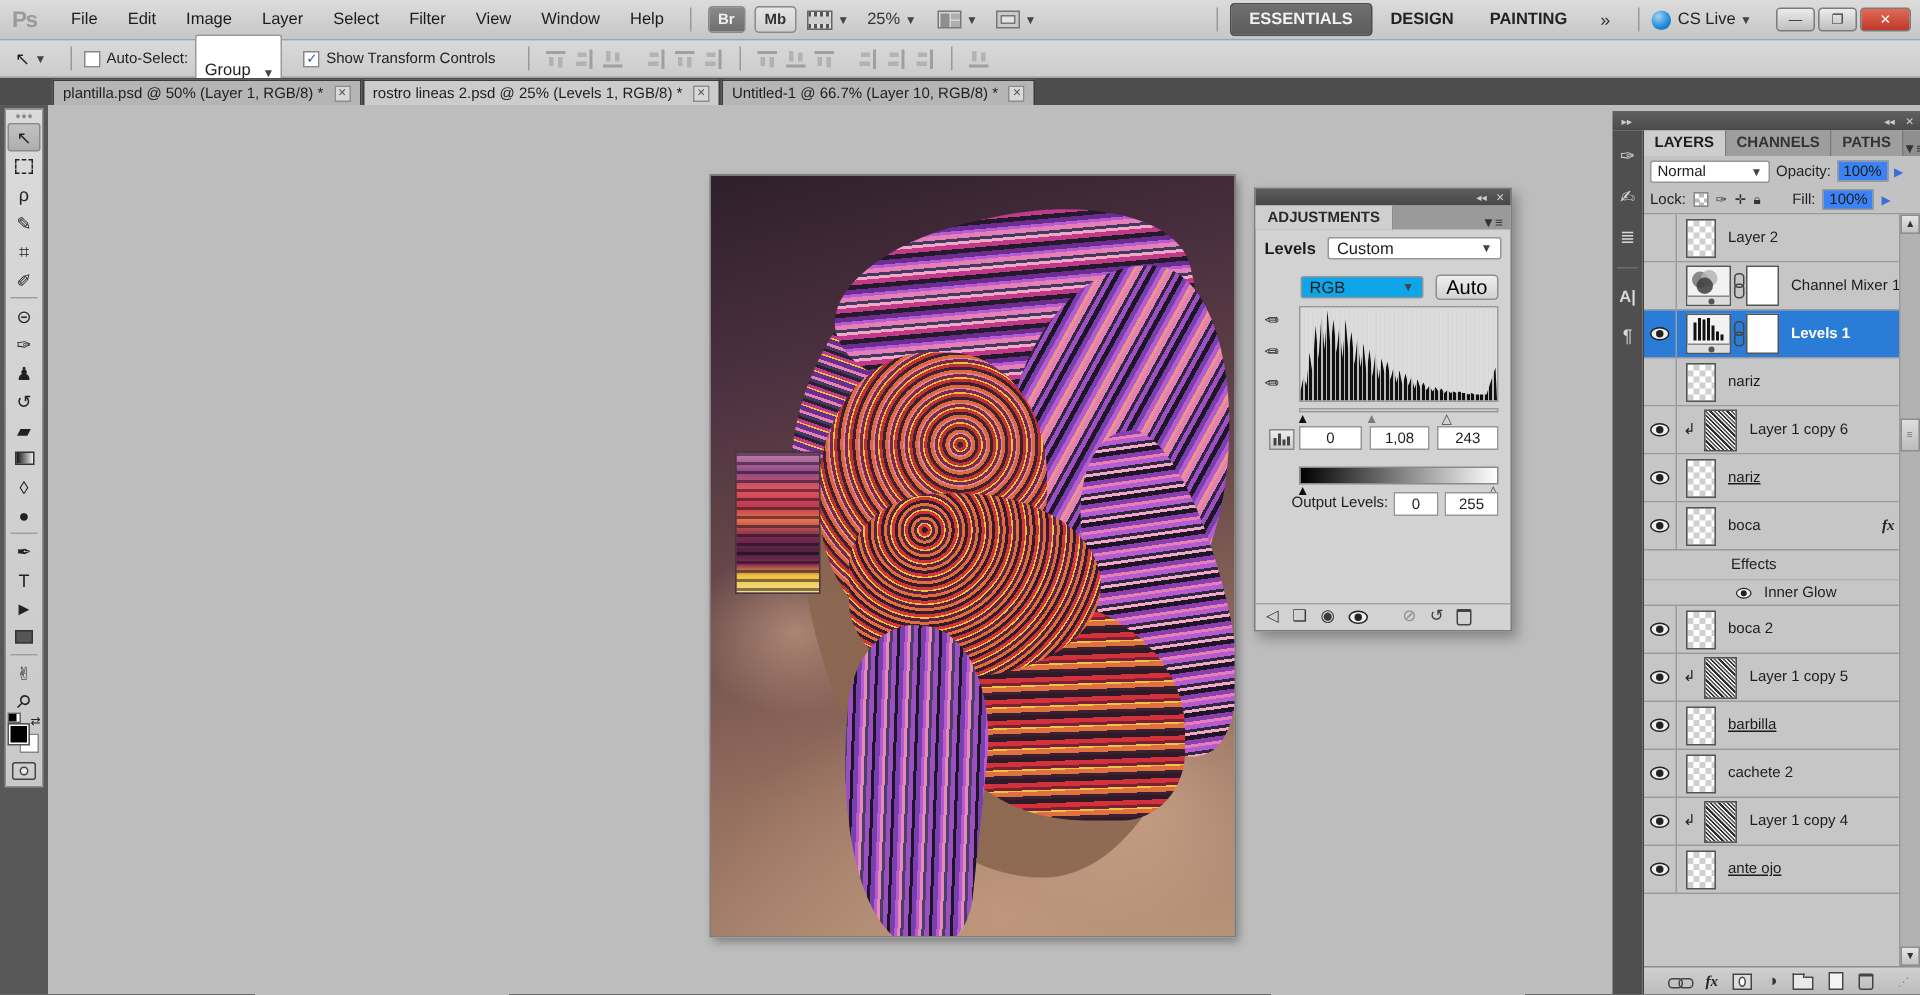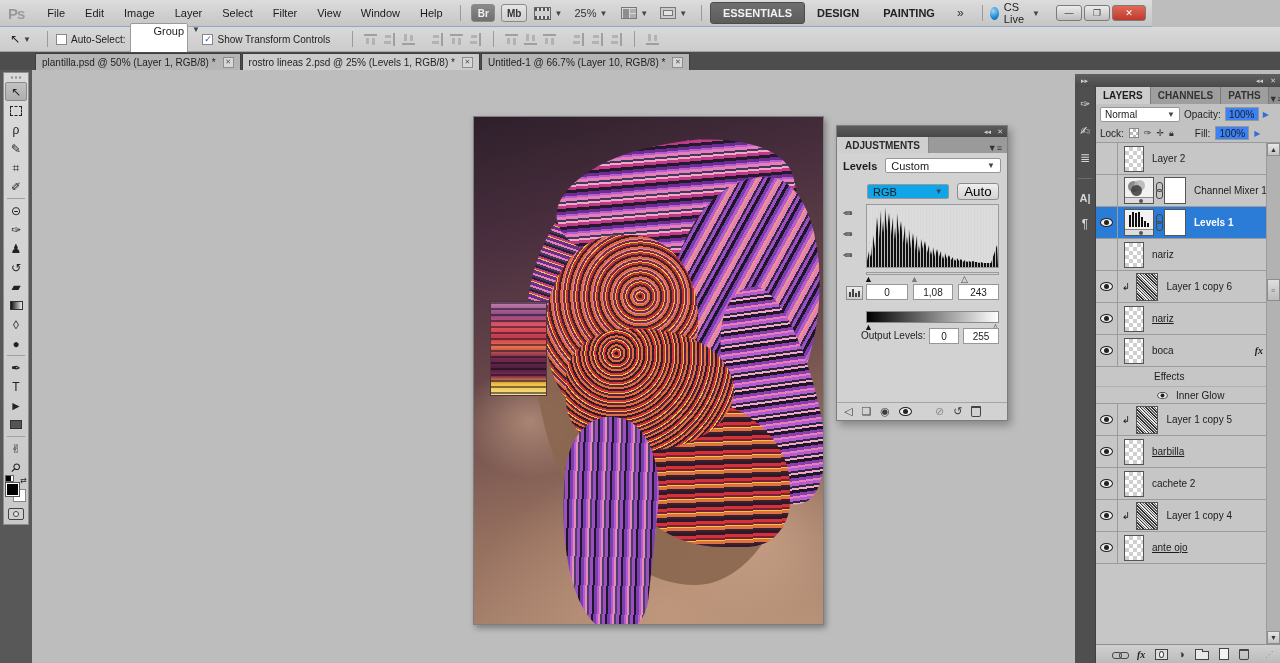--- a/index.html
+++ b/index.html
@@ -1,20 +1,20 @@
 <!DOCTYPE html>
 <html><head>
 <meta charset="utf-8">
 <style>
   html,body{margin:0;padding:0;background:#2b2b2b;}
   *{box-sizing:border-box;font-family:"Liberation Sans","DejaVu Sans",sans-serif;}
   .app{position:relative;width:1280px;height:663px;background:#bdbdbd;overflow:hidden;font-size:11px;color:#1c1c1c;}
 
   
-  .titlebar{position:absolute;left:0;top:0;width:1152px;height:27px;background:linear-gradient(#dcdcdc,#c6c6c6);border-bottom:1px solid #8fa9c2;display:flex;align-items:center;}
+  .titlebar{position:absolute;left:0;top:0;width:1280px;height:27px;background:linear-gradient(#dcdcdc,#c6c6c6);border-bottom:1px solid #8fa9c2;display:flex;align-items:center;}
   .ps-logo{color:#9a9a9a;font-weight:bold;font-size:15px;margin:0 14px 0 8px;letter-spacing:-1px;}
   .menus{display:flex;gap:2px;}
   .menus span{padding:3px 9px;color:#1b1b1b;}
   .tb-sep{width:1px;height:16px;background:#9a9a9a;margin:0 8px;}
   .sq-btn{height:18px;min-width:20px;border:1px solid #8a8a8a;border-radius:3px;display:flex;align-items:center;justify-content:center;font-size:10px;font-weight:bold;margin:0 3px;background:linear-gradient(#e6e6e6,#cfcfcf);color:#333;}
   .sq-btn.dark{background:linear-gradient(#8a8a8a,#6e6e6e);color:#eee;}
   .mini-caret{font-size:8px;color:#444;margin-left:3px;}
   .zoom-box{display:flex;align-items:center;color:#333;margin:0 8px;}
   .arrange-ic{width:16px;height:12px;border:1px solid #777;background:linear-gradient(#8e8e8e,#8e8e8e) 1px 1px/6px 9px no-repeat,linear-gradient(#aeaeae,#aeaeae) 8px 1px/6px 4px no-repeat,linear-gradient(#aeaeae,#aeaeae) 8px 6px/6px 4px no-repeat,#d7d7d7;}
   .screenm-ic{width:16px;height:12px;border:1px solid #777;background:#cacaca;position:relative;}
@@ -29,21 +29,21 @@
   .win-btns{display:flex;margin-right:6px;}
   .win-btn{width:26px;height:16px;border:1px solid #7b7b7b;border-radius:3px;margin-left:2px;background:linear-gradient(#ececec,#bfbfbf);display:flex;align-items:center;justify-content:center;font-size:9px;color:#333;}
   .win-btn.close{background:linear-gradient(#e06a56,#c0392b);color:#fff;font-weight:bold;width:34px;}
 
   
   .optionsbar{position:absolute;left:0;top:27px;width:1280px;height:25px;background:linear-gradient(#d9d9d9,#cccccc);border-bottom:1px solid #a3a3a3;display:flex;align-items:center;}
   .opt-tool{display:flex;align-items:center;margin:0 8px 0 10px;color:#222;}
   .checkbox{width:11px;height:11px;border:1px solid #888;background:#fff;display:inline-flex;align-items:center;justify-content:center;font-size:9px;margin-right:4px;}
   .checkbox.checked::after{content:'✓';color:#2b5fb4;font-weight:bold;}
   .opt-group{display:flex;align-items:center;margin-right:14px;}
-  .dd{background:#fff;border:1px solid #9a9a9a;border-radius:2px;padding:1px 22px;display:flex;align-items:flex-start;height:32px;}
+  .dd{background:#fff;border:1px solid #9a9a9a;border-radius:2px;padding:1px 5px;display:flex;align-items:flex-end;height:32px;}
   .dd .mini-caret{margin-left:8px;}
   .align-ic{width:13px;height:11px;margin:0 3px;background:linear-gradient(#8f8f8f,#8f8f8f) 0 0/13px 2px no-repeat,linear-gradient(#a8a8a8,#a8a8a8) 2px 4px/3px 6px no-repeat,linear-gradient(#a8a8a8,#a8a8a8) 8px 4px/3px 7px no-repeat;opacity:.75;}
   .align-ic.r90{transform:rotate(90deg);}
   .align-ic.r180{transform:rotate(180deg);}
 
   
   .tabwell{position:absolute;left:0;top:52px;width:1280px;height:18px;background:#4d4d4d;display:flex;align-items:flex-end;padding-left:35px;}
   .doc-tab{background:#b5b5b5;border:1px solid #3d3d3d;border-bottom:none;height:17px;display:flex;align-items:center;padding:0 6px;font-size:10px;color:#1e1e1e;margin-right:1px;white-space:nowrap;}
   .doc-tab.active{background:#cccccc;}
   .tab-close{width:11px;height:11px;border:1px solid #8d8d8d;background:#d8d8d8;font-size:7px;display:flex;align-items:center;justify-content:center;color:#555;margin-left:7px;}
@@ -514,20 +514,27 @@
           <span>Effects</span>
         </div>
         <div class="fxe-row">
           <span class="eye"></span>
           <span>Inner Glow</span>
         </div>
         <div class="lrow">
           <span class="eyebox">
             <span class="eye"></span>
           </span>
+          <span class="th checker"></span>
+          <span class="name">boca 2</span>
+        </div>
+        <div class="lrow">
+          <span class="eyebox">
+            <span class="eye"></span>
+          </span>
           <span class="clip-arrow">↲</span>
           <span class="th texture"></span>
           <span class="name">Layer 1 copy 5</span>
         </div>
         <div class="lrow">
           <span class="eyebox">
             <span class="eye"></span>
           </span>
           <span class="th checker"></span>
           <span class="name u">barbilla</span>

